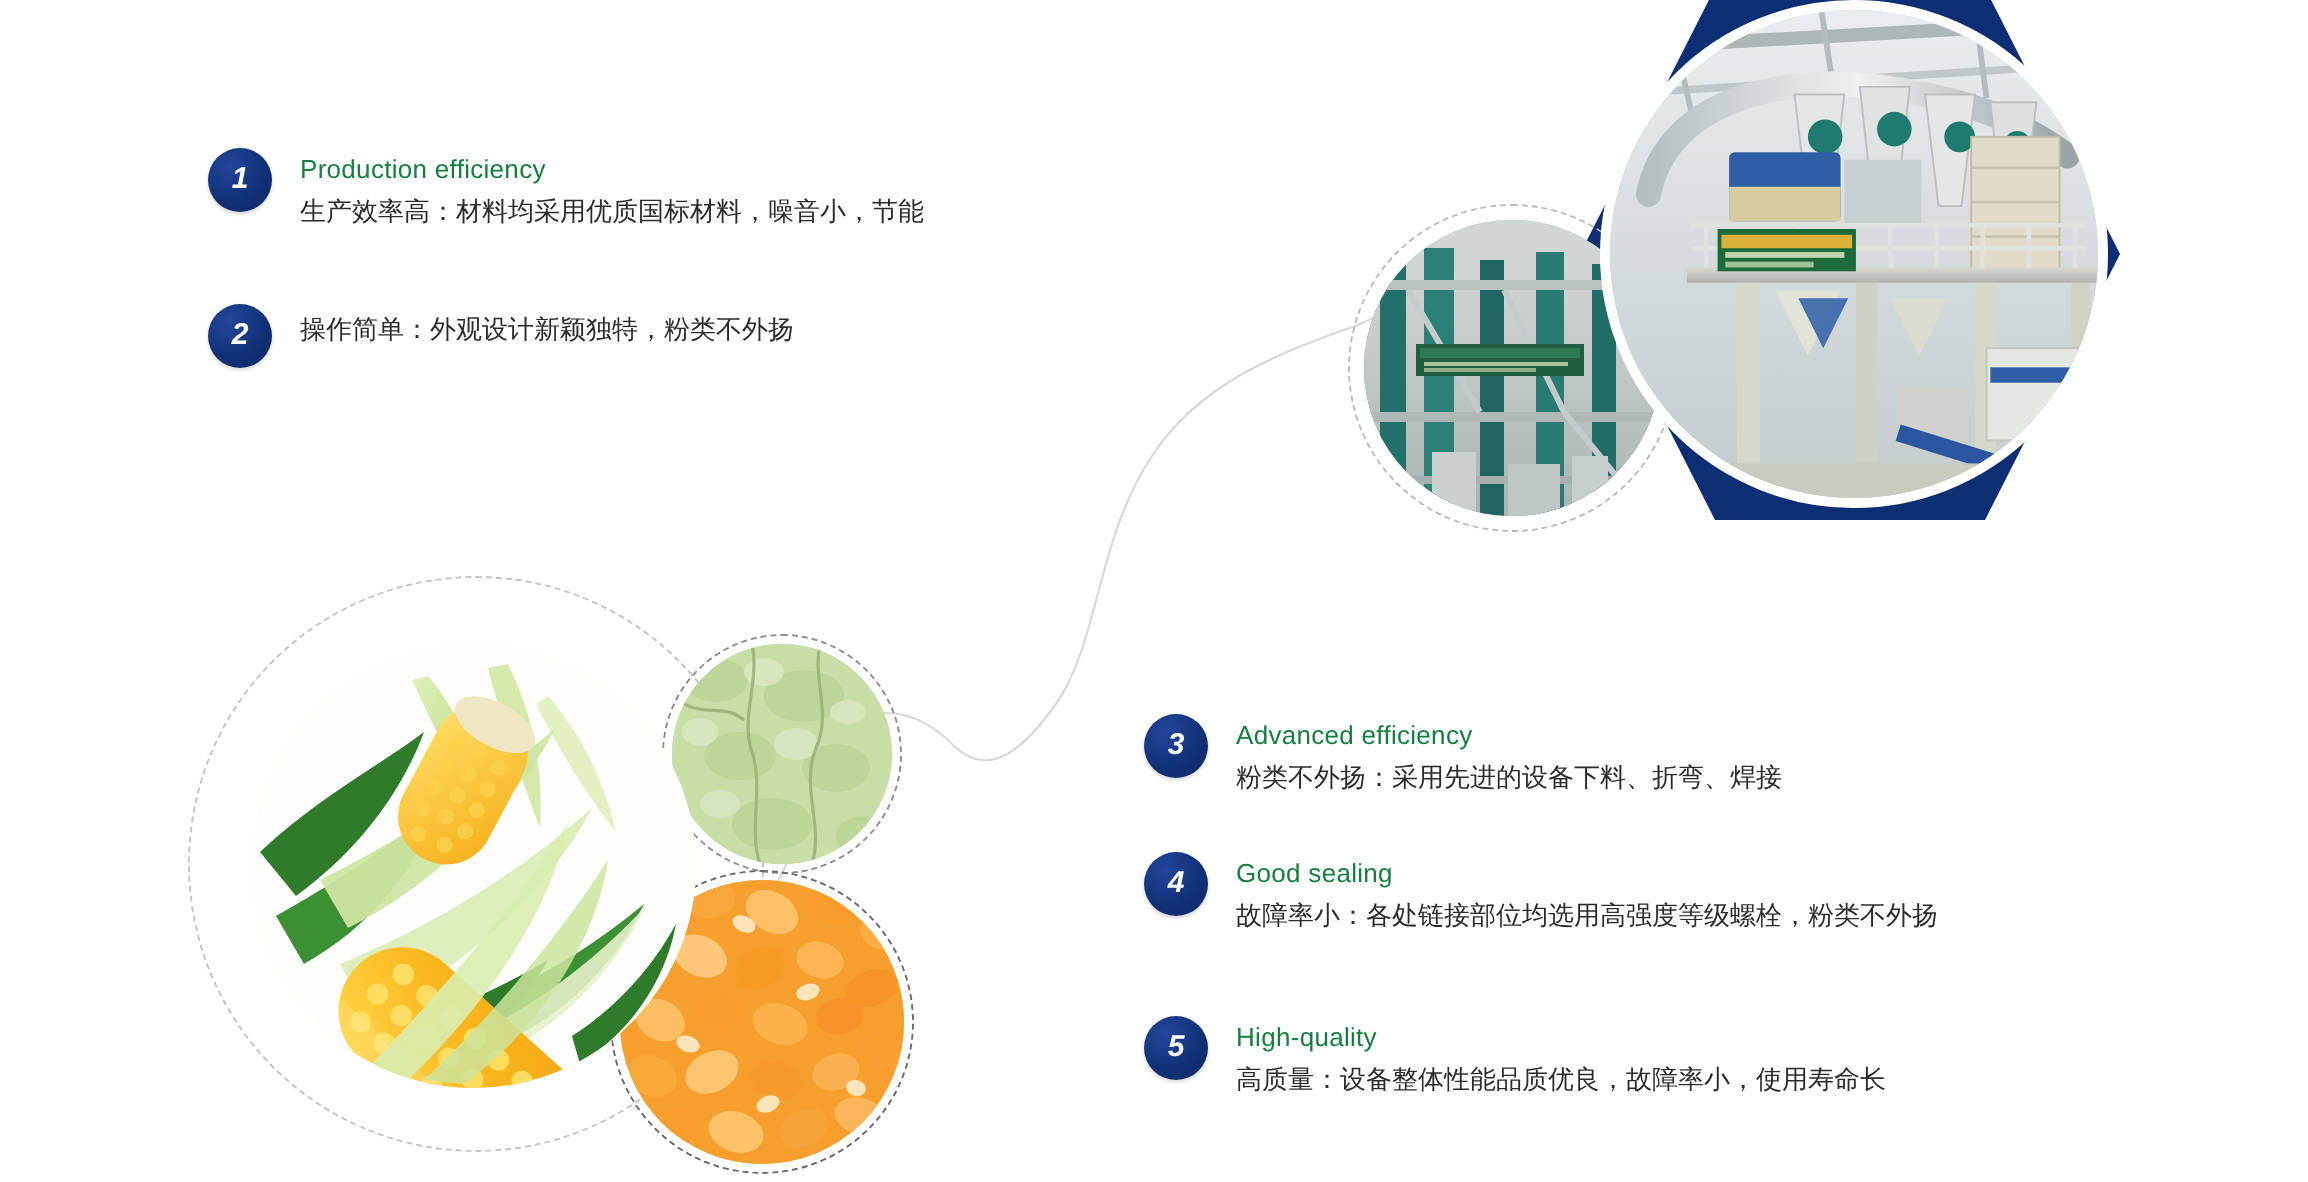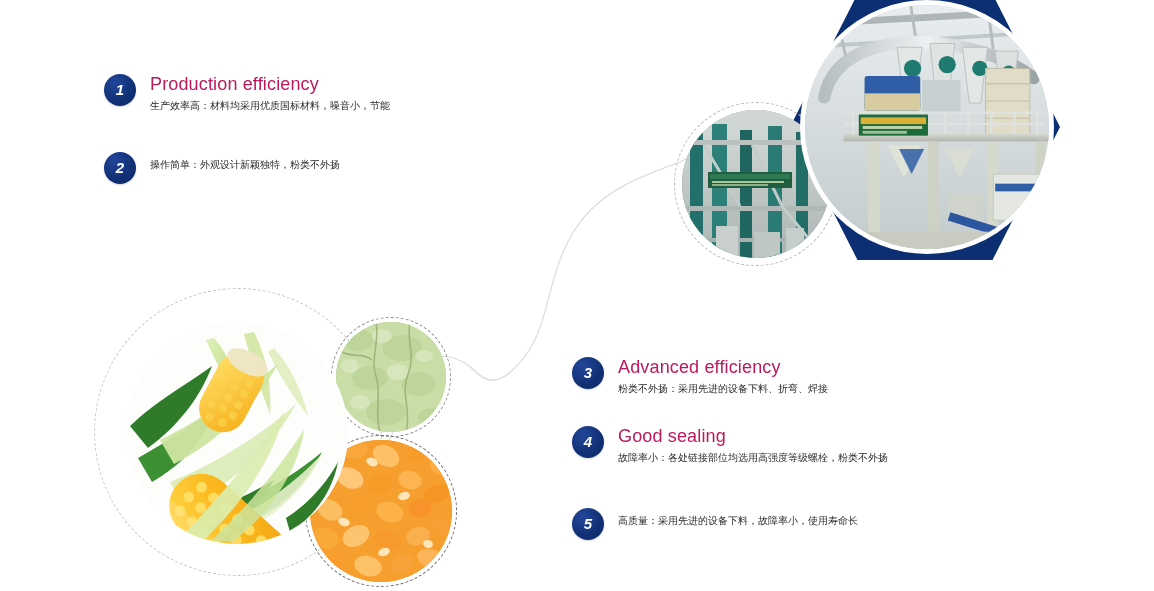--- a/index.html
+++ b/index.html
@@ -40,29 +40,29 @@
     line-height: 32px;
     text-align: center;
     letter-spacing: 0;
     box-shadow: 0 1px 2px rgba(0,0,0,0.18);
     user-select: none;
   }
   .feature-text {
     padding-top: 1px;
   }
   .feature-title {
-    color: #be185d;
-    font-size: 18px;
+    color: #15803d;
+    font-size: 13px;
     line-height: 19px;
     letter-spacing: 0.15px;
     white-space: nowrap;
   }
   .feature-desc {
     color: #2b2b2b;
-    font-size: 10px;
+    font-size: 13px;
     line-height: 22px;
     margin-top: 1px;
     white-space: nowrap;
   }
 
   .f1 { left: 104px; top: 74px; }
   .f2 { left: 104px; top: 152px; }
   .f3 { left: 572px; top: 357px; }
   .f4 { left: 572px; top: 426px; }
   .f5 { left: 572px; top: 508px; }
@@ -508,17 +508,18 @@
     <div class="badge">4</div>
     <div class="feature-text">
       <div class="feature-title">Good sealing</div>
       <div class="feature-desc">故障率小：各处链接部位均选用高强度等级螺栓，粉类不外扬</div>
     </div>
   </div>
 
   <div class="feature f5">
     <div class="badge">5</div>
     <div class="feature-text">
-      <div class="feature-desc">高质量：采用先进的设备下料，故障率小，使用寿命长</div>
+      <div class="feature-title">High-quality</div>
+      <div class="feature-desc">高质量：设备整体性能品质优良，故障率小，使用寿命长</div>
     </div>
   </div>
 
 </div>
 
 </body></html>

